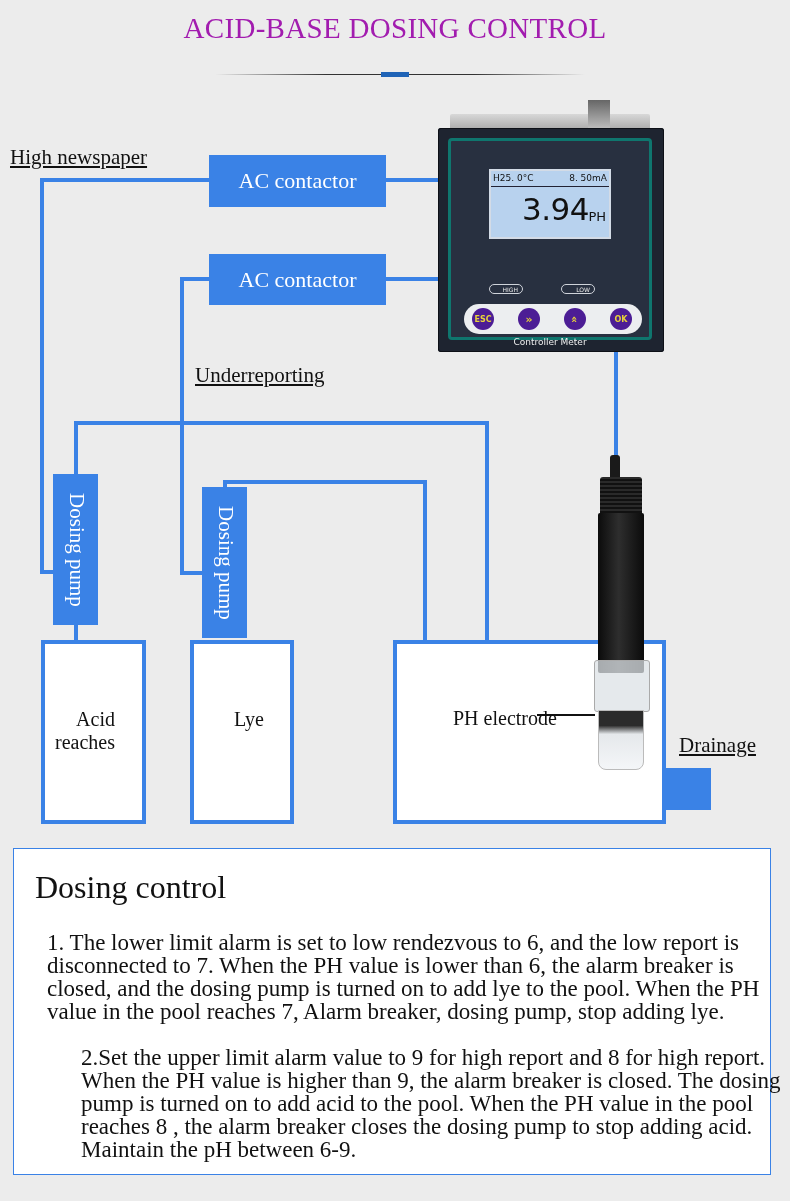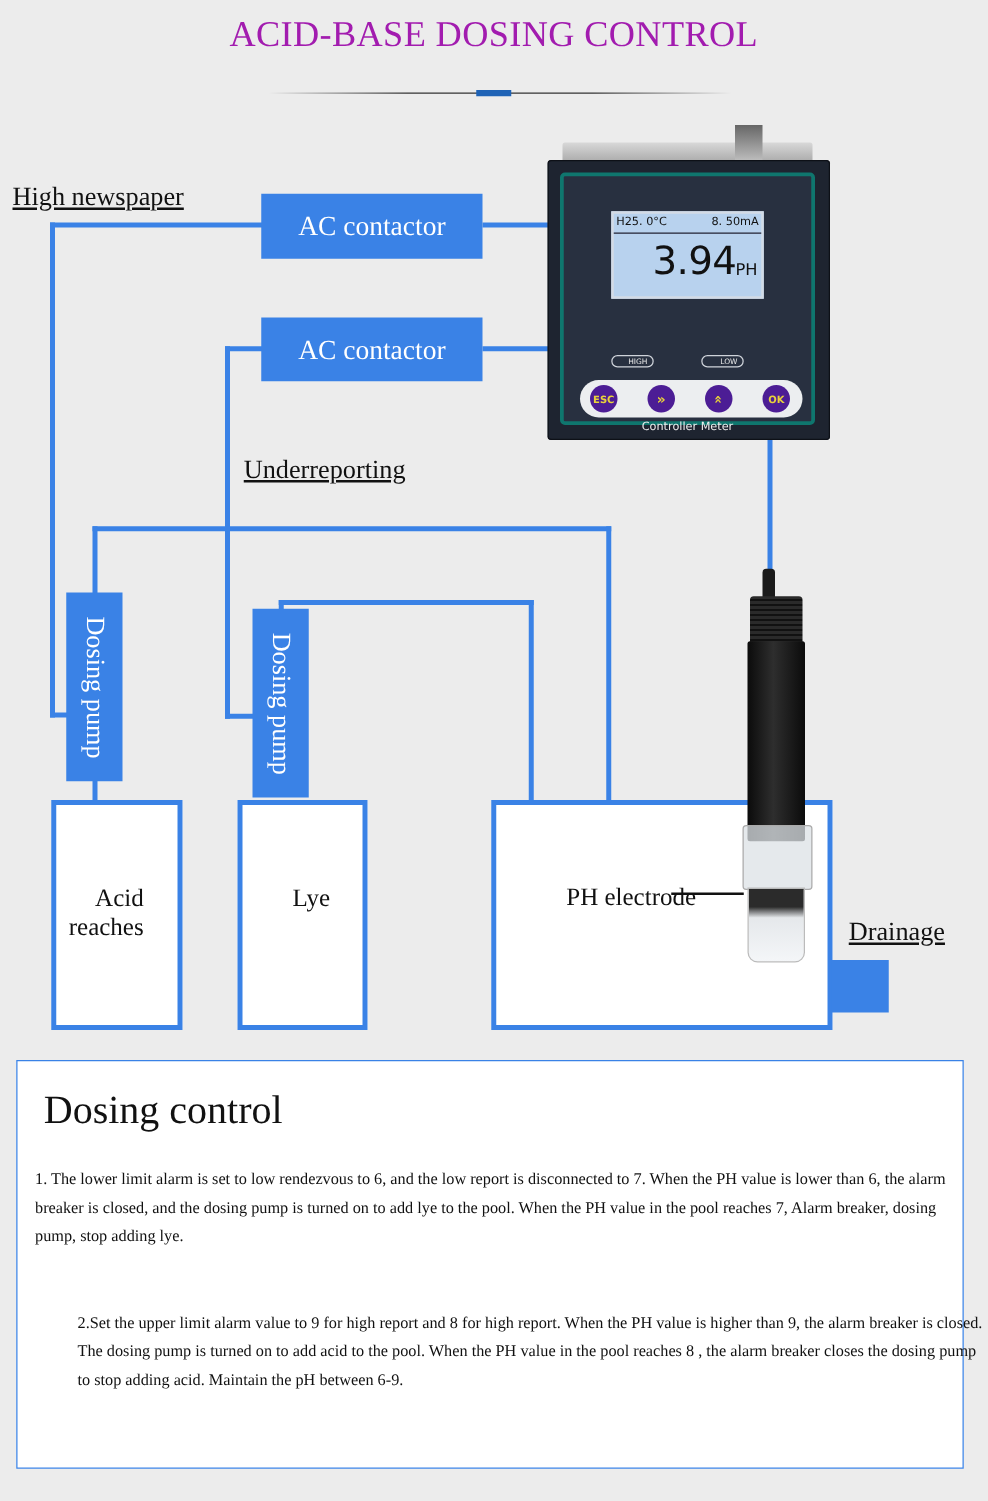--- a/index.html
+++ b/index.html
@@ -51,21 +51,21 @@
   #thread { position:absolute; left:10px; top:22px; width:42px; height:40px;
             background:repeating-linear-gradient(#2a2a2a 0 2px, #111 2px 4px); border-radius:3px; }
   #shaft { position:absolute; left:8px; top:58px; width:46px; height:160px; background:linear-gradient(to right,#0b0b0b,#2e2e2e 45%,#0b0b0b); border-radius:2px; }
   #guard { position:absolute; left:4px; top:205px; width:54px; height:50px; background:rgba(220,225,230,0.75); border:1px solid #aaa; border-radius:3px; }
   #tip { position:absolute; left:8px; top:255px; width:46px; height:60px; background:linear-gradient(#2b2b2b 0 25%, #e5e8eb 40%, #f4f6f8); border-radius:0 0 8px 8px; border:1px solid #bbb; box-sizing:border-box; }
   #pointer { left:537px; top:714px; width:58px; height:2px; background:#111; }
 
   
   #info { left:13px; top:848px; width:758px; height:327px; background:#fff; border:1px solid #3a82e6; box-sizing:border-box; }
   #info-title { position:absolute; left:21px; top:20px; font-size:32px; font-family:"Liberation Serif", serif; color:#111; }
-  .info-p { position:absolute; left:14px; width:730px; font-size:13px; line-height:23px; font-family:"Liberation Serif", serif; color:#111; }
+  .info-p { position:absolute; left:33px; width:730px; font-size:23px; line-height:23px; font-family:"Liberation Serif", serif; color:#111; }
   #info-p1 { top:82px; }
   #info-p2 { top:197px;margin-left:34px; }
 </style>
 </head>
 <body>
 
 <div id="title" class="abs">ACID-BASE DOSING CONTROL</div>
 <div id="divider" class="abs"></div>
 <div id="divider-accent" class="abs"></div>
 

